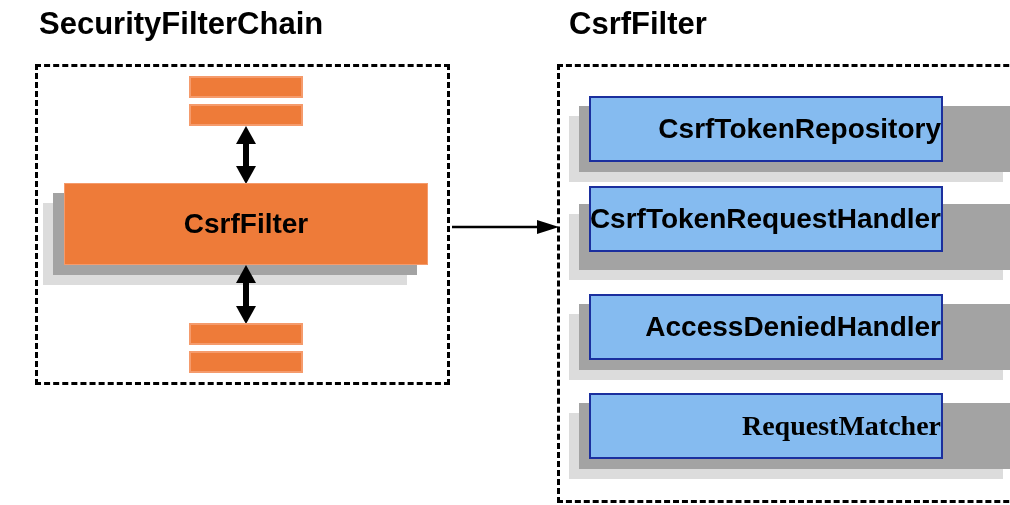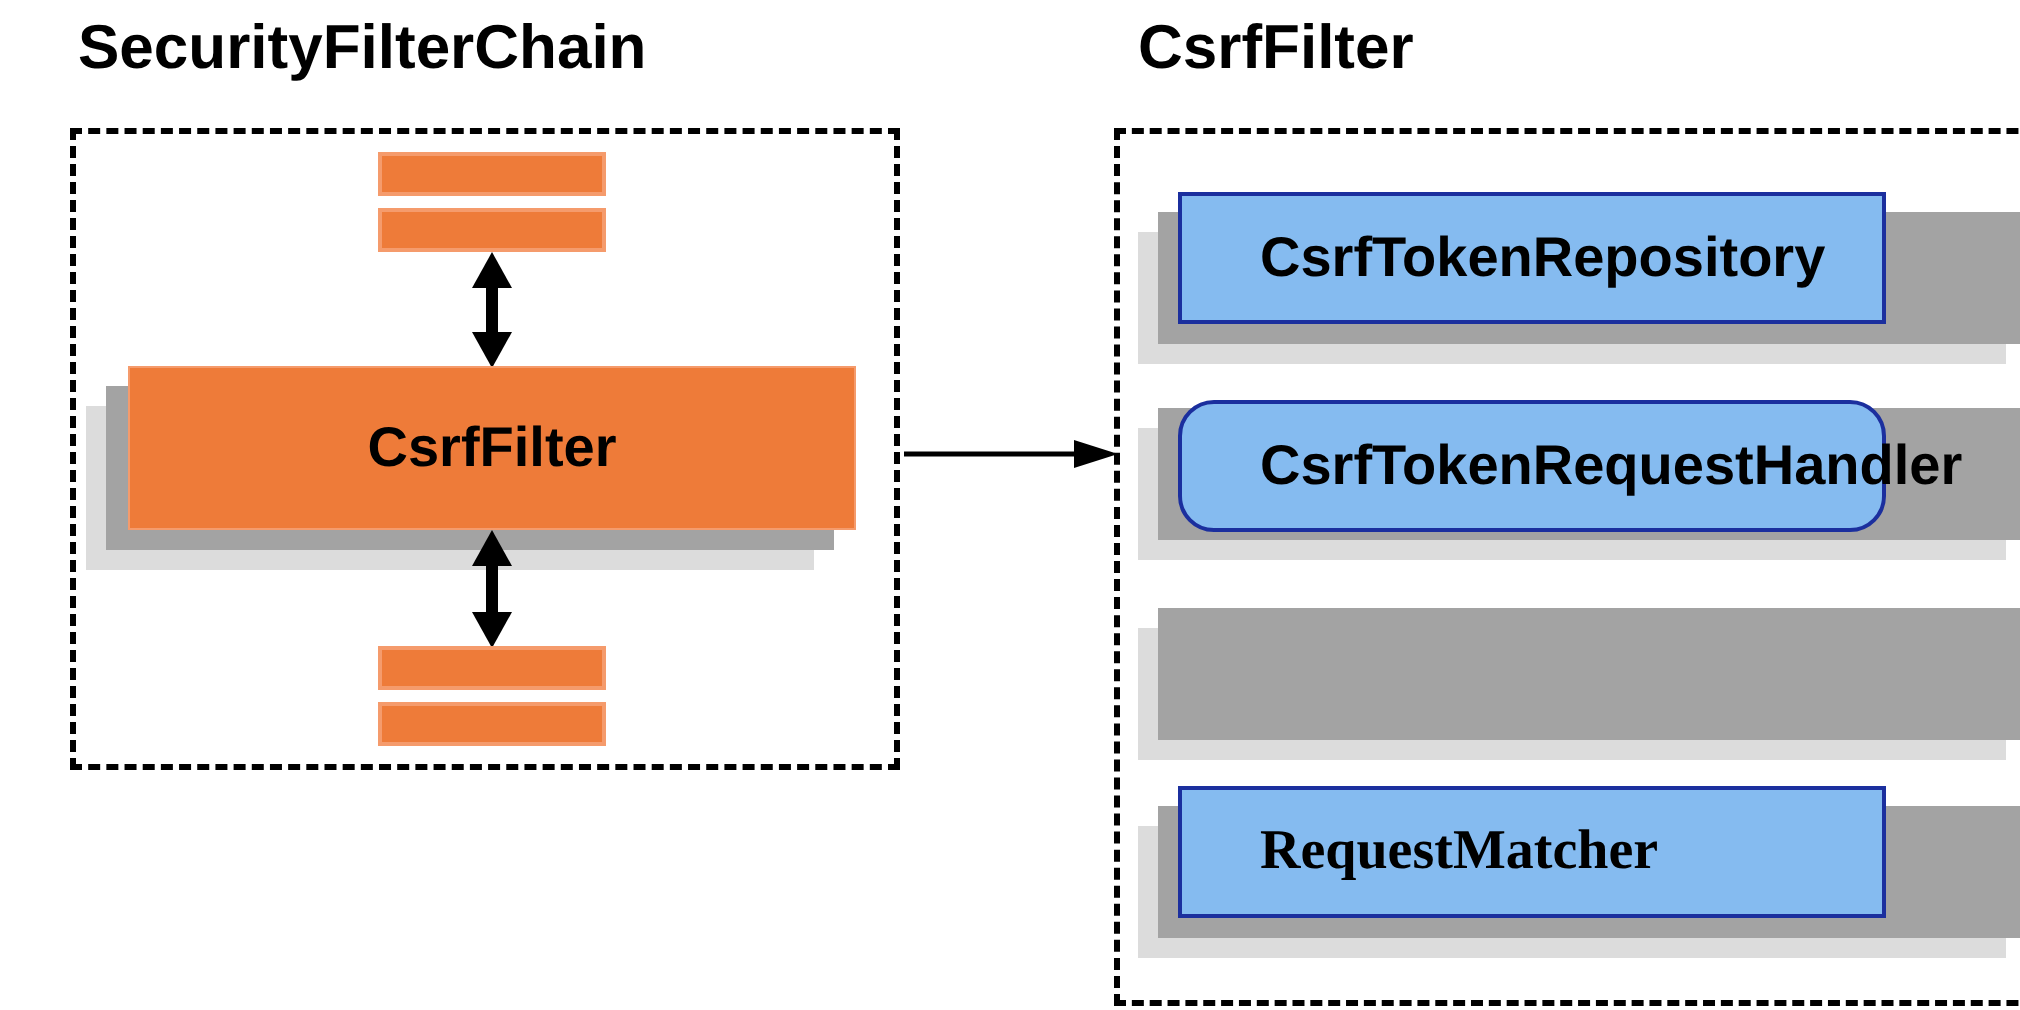--- a/index.html
+++ b/index.html
@@ -48,22 +48,22 @@
     border: 1px solid #F59B6C;
     display: flex; align-items: center; justify-content: center;
     font-weight: bold; font-size: 28px; color: #000000;
   }
   .component-box {
     position: absolute;
     left: 558px;
     width: 354px; height: 66px;
     background: #85BBF0;
     border: 2px solid #1B2F9E;
-    display: flex; align-items: center; justify-content: flex-start;
-    font-weight: bold; font-size: 28px; color: #000000; padding-left: 39px;
+    display: flex; align-items: center; justify-content: flex-end;
+    font-weight: bold; font-size: 28px; color: #000000;
   }
   .arrow-svg { position: absolute; display: block; }
 </style>
 </head>
 <body>
 
 <div id="canvas">
 
   <div class="title" style="left:8px; top:6px;">SecurityFilterChain</div>
   <div class="title" style="left:538px; top:6px;">CsrfFilter</div>
@@ -102,26 +102,29 @@
   <div class="dashed-container" style="left:526px; top:64px; width:479px; height:439px;"></div>
 
   <div class="shadow-light" style="left:538px; top:116px; width:434px; height:66px;"></div>
   <div class="shadow-dark" style="left:548px; top:106px; width:434px; height:66px;"></div>
   <div class="component-box" style="top:96px;">
     <span>CsrfTokenRepository</span>
   </div>
 
   <div class="shadow-light" style="left:538px; top:214px; width:434px; height:66px;"></div>
   <div class="shadow-dark" style="left:548px; top:204px; width:434px; height:66px;"></div>
-  <div class="component-box" style="top:200px;border-radius:18px;">
+  <div class="component-box" style="top:186px;">
     <span>CsrfTokenRequestHandler</span>
   </div>
 
   <div class="shadow-light" style="left:538px; top:314px; width:434px; height:66px;"></div>
   <div class="shadow-dark" style="left:548px; top:304px; width:434px; height:66px;"></div>
+  <div class="component-box" style="top:294px;">
+    <span>AccessDeniedHandler</span>
+  </div>
 
   <div class="shadow-light" style="left:538px; top:413px; width:434px; height:66px;"></div>
   <div class="shadow-dark" style="left:548px; top:403px; width:434px; height:66px;"></div>
   <div class="component-box" style="top:393px;font-family:Liberation Serif, serif;">
     <span>RequestMatcher</span>
   </div>
 
 </div>
 
 </body></html>

